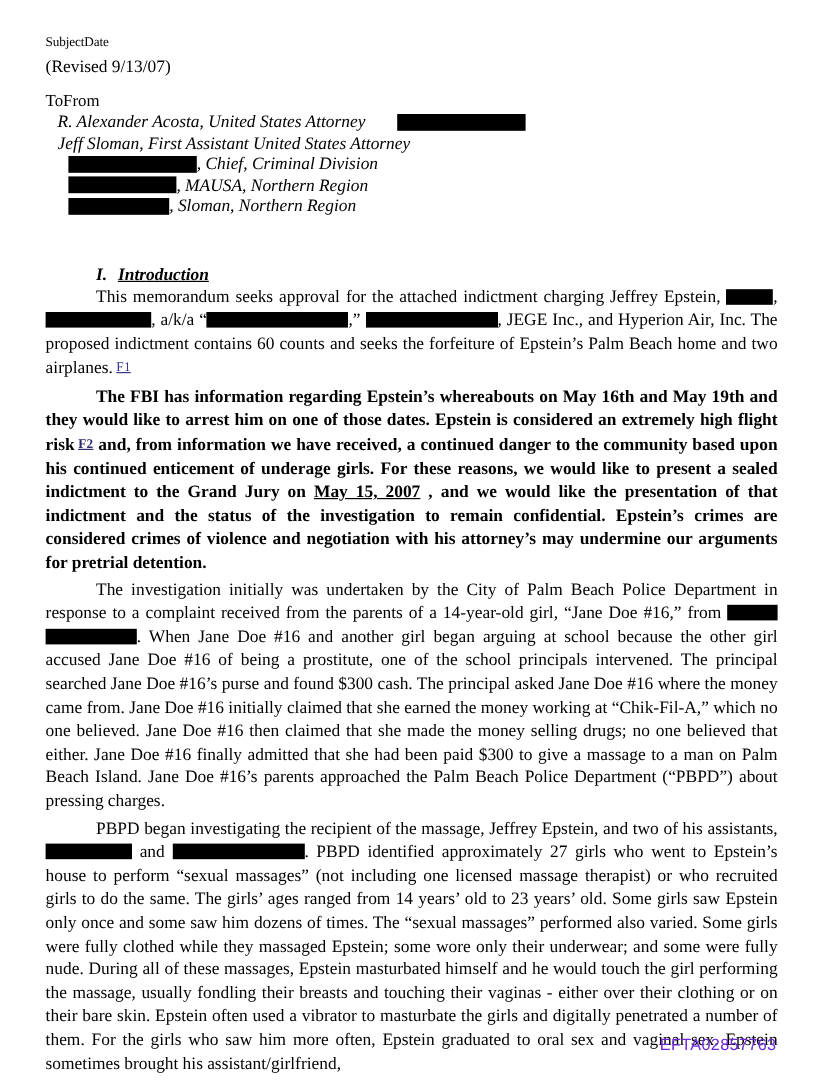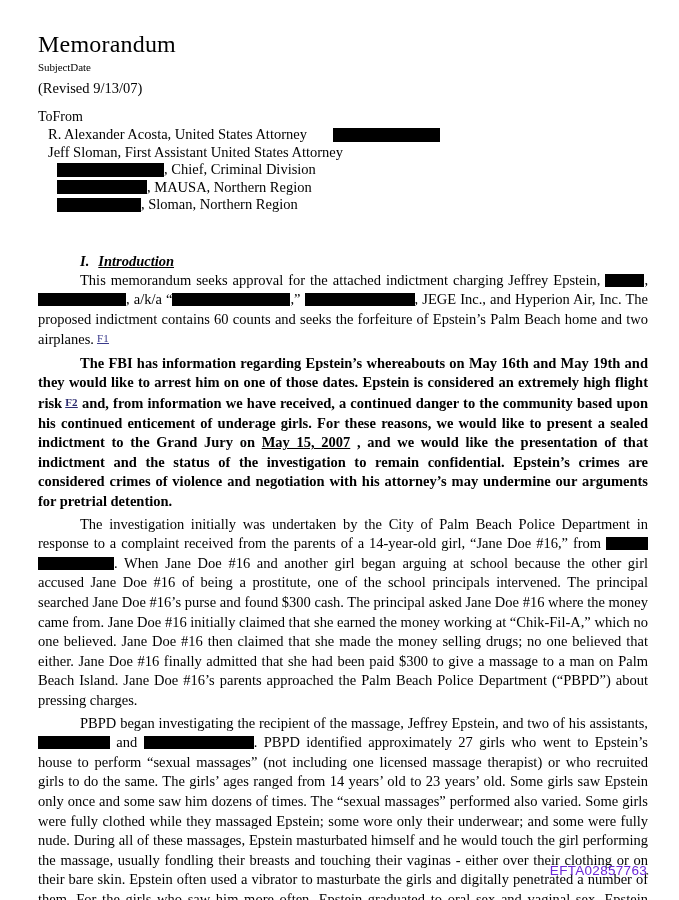--- a/index.html
+++ b/index.html
@@ -71,20 +71,21 @@
   }
   .recipients {
     margin: 1px 0 0 0;
     padding: 0 0 0 10px;
     list-style: none;
   }
   .recipients li {
     font-size: 14.5px;
     line-height: 17.5px;
     white-space: nowrap;
+    font-style: italic;
   }
 
   
   .redact {
     display: inline-block;
     background: #000000;
     vertical-align: -2px;
     height: 13px;
   }
   .redact.tall { height: 14px; vertical-align: -2.5px; }
@@ -140,21 +141,20 @@
     letter-spacing: 0.3px;
     color: #6d28d9;
   }
 </style>
 </head>
 <body>
 
 <div class="page">
   <div class="content">
 
-    <h1 class="doc-title">Memorandum</h1>
 
     <p class="field-label">SubjectDate</p>
 
 
     <p class="revised-line">(Revised 9/13/07)</p>
 
     <p class="tofrom-label">ToFrom</p>
 
     <ul class="recipients">
       <li><span>R. Alexander Acosta, United States Attorney</span><span class="redact tall" style="width:107px;margin-left:26px;"></span></li>

